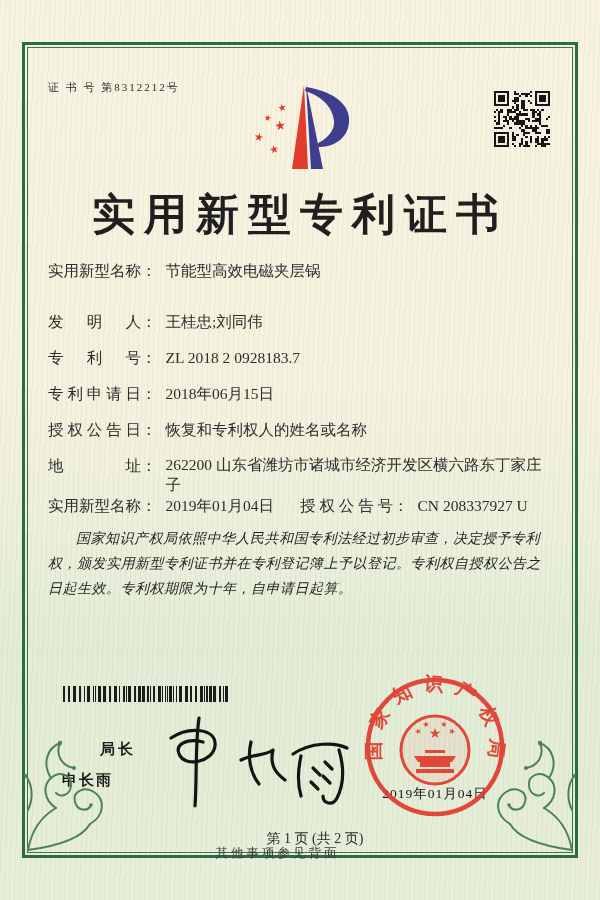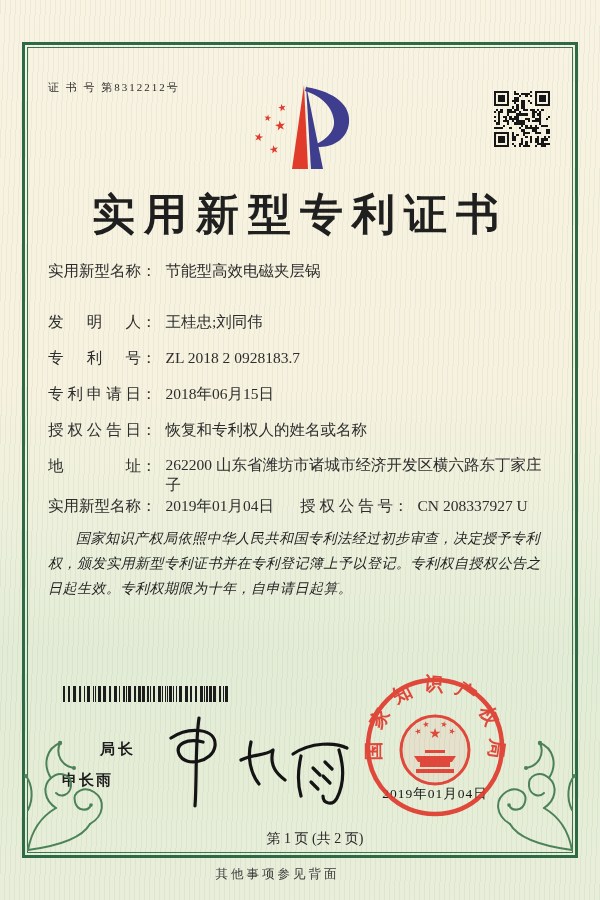--- a/index.html
+++ b/index.html
@@ -34,21 +34,21 @@
   .barcode{position:absolute;left:63px;top:686px;width:165px;height:16px;}
   .signer-title{position:absolute;left:62px;top:740px;font-size:15px;letter-spacing:3px;
     color:#1d1d1d;font-family:"Liberation Sans","DejaVu Sans",sans-serif;font-weight:600;margin-left:38px;}
   .signer-name{position:absolute;left:62px;top:771px;font-size:15px;letter-spacing:2px;
     color:#1d1d1d;font-family:"Liberation Sans","DejaVu Sans",sans-serif;font-weight:600;}
   .signature{position:absolute;left:155px;top:712px;width:200px;height:100px;z-index:2;}
   .seal-date{position:absolute;left:362px;top:785px;width:146px;text-align:center;
     font-size:13.5px;color:#161616;letter-spacing:1px;z-index:2;}
   .seal{position:absolute;left:362px;top:674px;width:146px;height:146px;z-index:3;pointer-events:none;}
   .page-num{position:absolute;left:15px;top:830px;width:600px;text-align:center;font-size:14px;color:#2a2a2a;}
-  .back-note{position:absolute;left:0;top:866px;width:555px;text-align:center;font-size:12.5px;
+  .back-note{position:absolute;left:0;top:845px;width:555px;text-align:center;font-size:12.5px;
     color:#3a3a3a;letter-spacing:3px;}
   .corner{position:absolute;width:112px;height:114px;z-index:1;}
   .corner.left{left:24px;top:740px;}
   .corner.right{left:464px;top:740px;transform:scaleX(-1);}
 </style>
 </head>
 <body>
 
 <div class="page">
 

